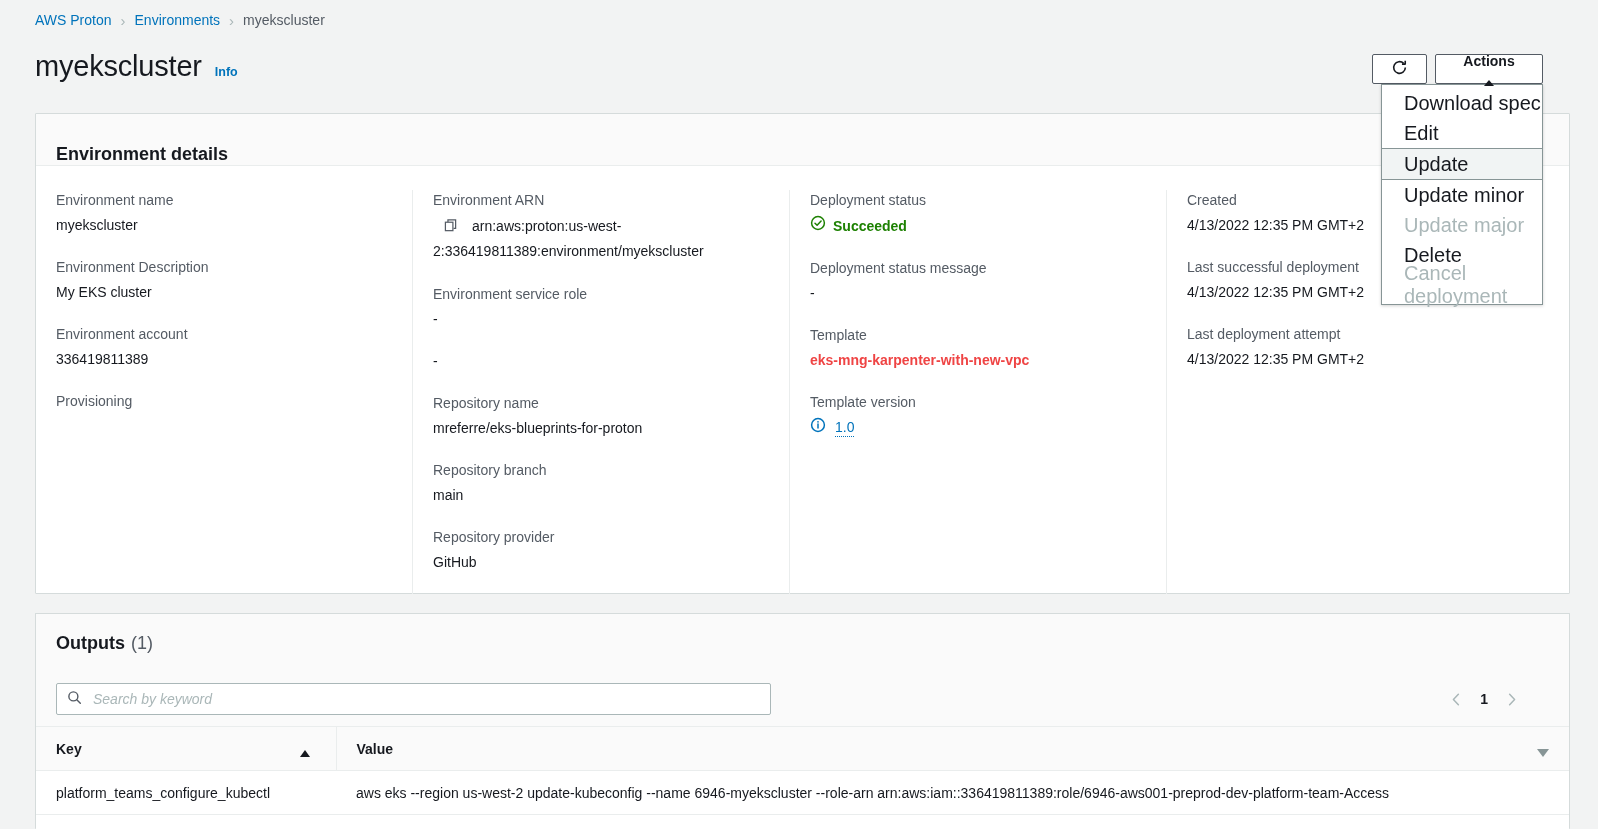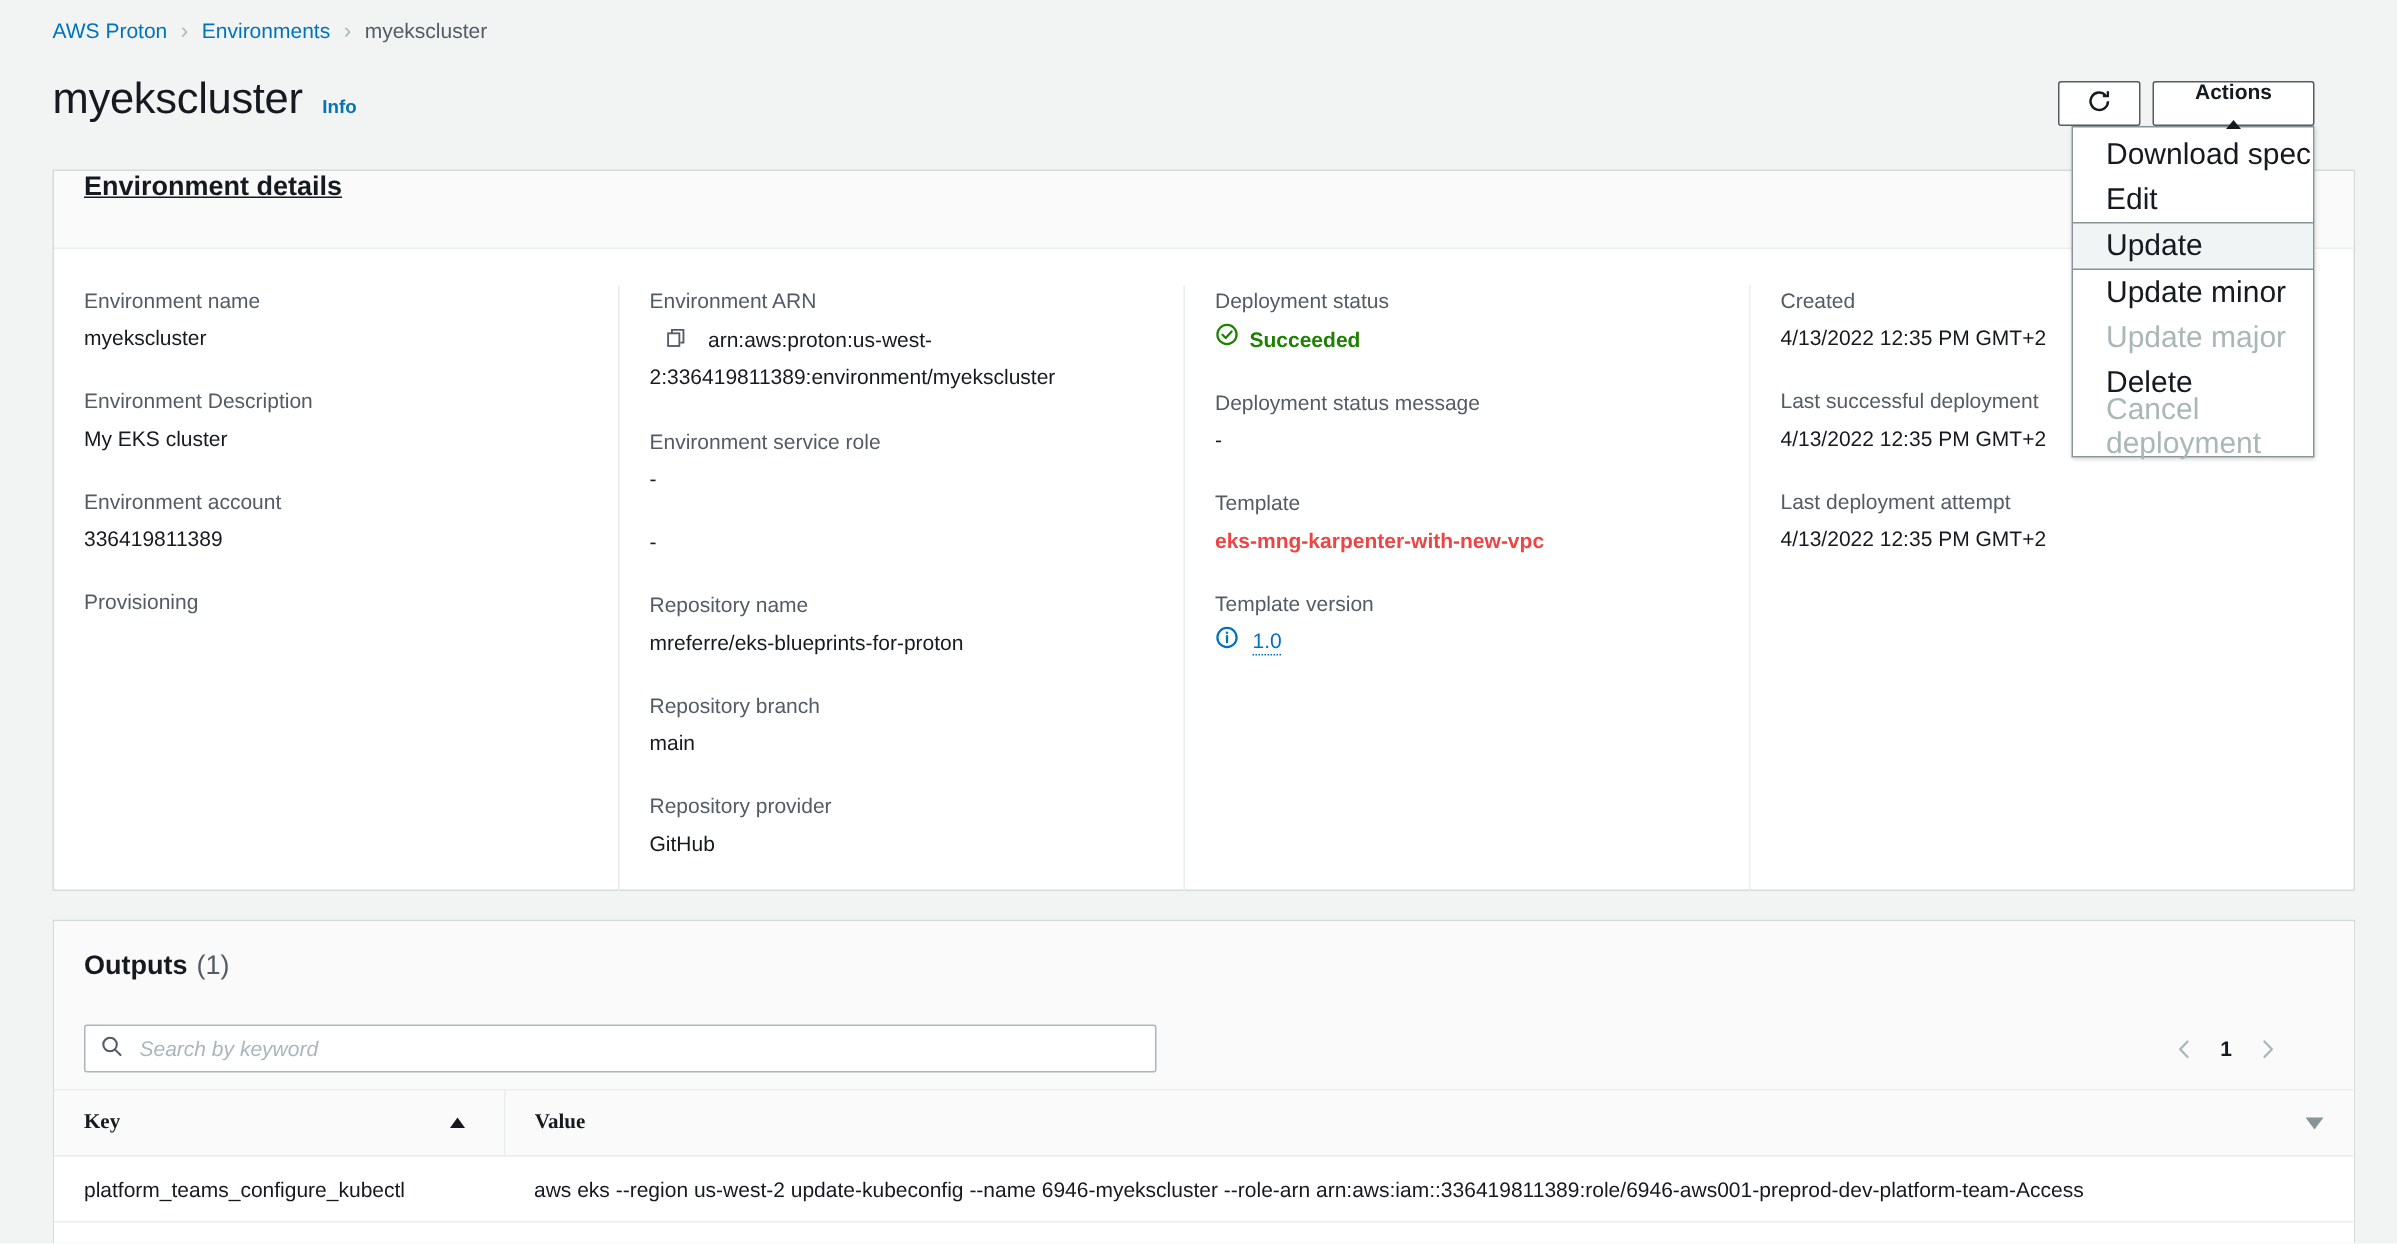--- a/index.html
+++ b/index.html
@@ -157,24 +157,23 @@
     left: 35px;
     top: 113px;
     width: 1535px;
     height: 481px;
   }
   .card-header {
     background: #fafafa;
     border-bottom: 1px solid #eaeded;
     height: 52px;
     display: flex;
-    align-items: flex-start;
+    align-items: flex-end;
     padding-left: 20px;
     box-sizing: border-box;
-    text-decoration: underline;
   }
   .card-header-title {
     font-size: 18px;
     font-weight: bold;
     color: #16191f;
   }
 
   
   .cols {
     display: flex;
@@ -333,23 +332,22 @@
     text-align: left;
     font-size: 14px;
     font-weight: bold;
     color: #16191f;
     padding: 0 20px;
     box-sizing: border-box;
     vertical-align: middle;
   }
   .th-inner {
     display: flex;
-    align-items: center;
+    align-items: flex-end;
     justify-content: space-between;
-    font-family: Liberation Serif, serif;
   }
   .th-key { width: 300px; border-right: 1px solid #eaeded; }
   .sort-asc {
     width: 0; height: 0;
     border-left: 5px solid transparent;
     border-right: 5px solid transparent;
     border-bottom: 7px solid #16191f;
     margin-right: 6px;
   }
   .sort-desc {

